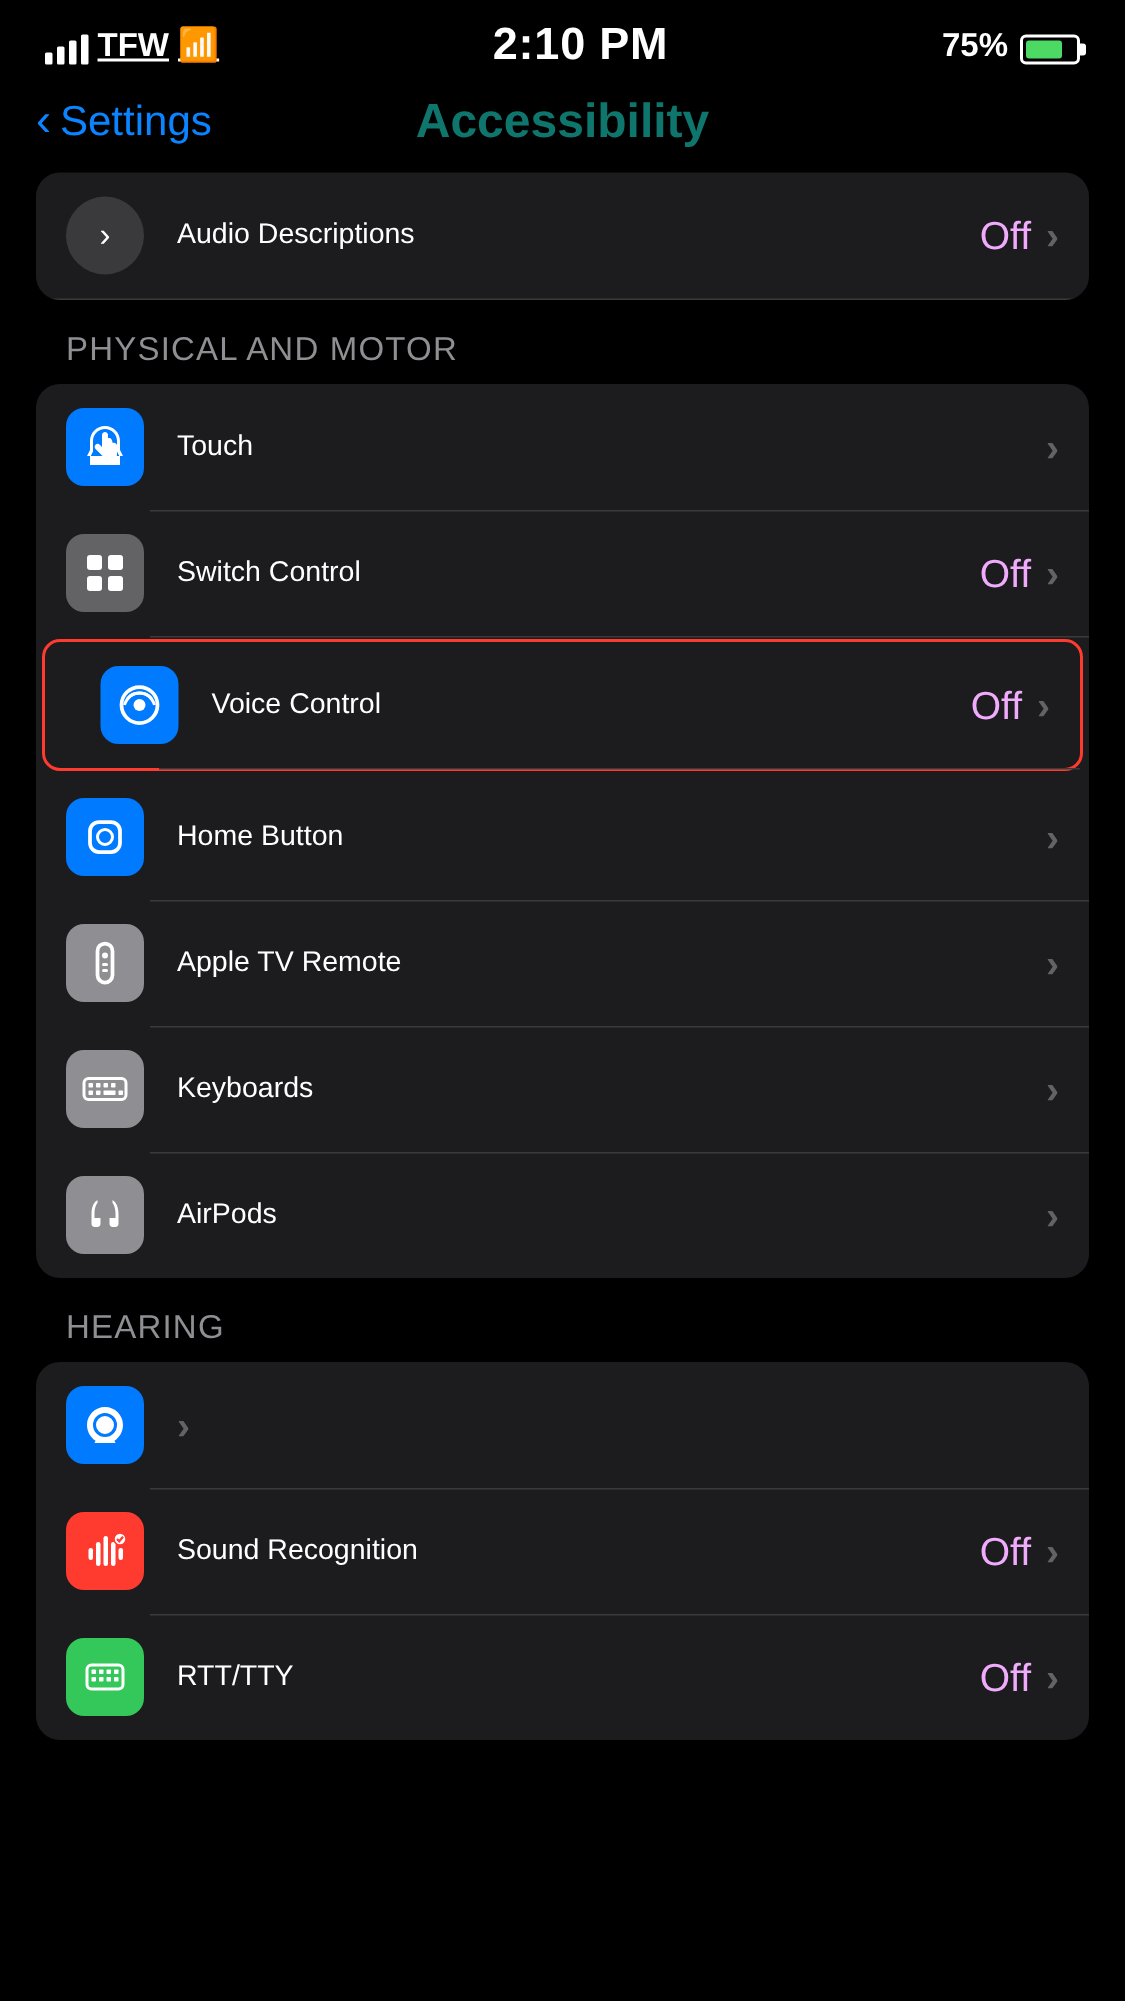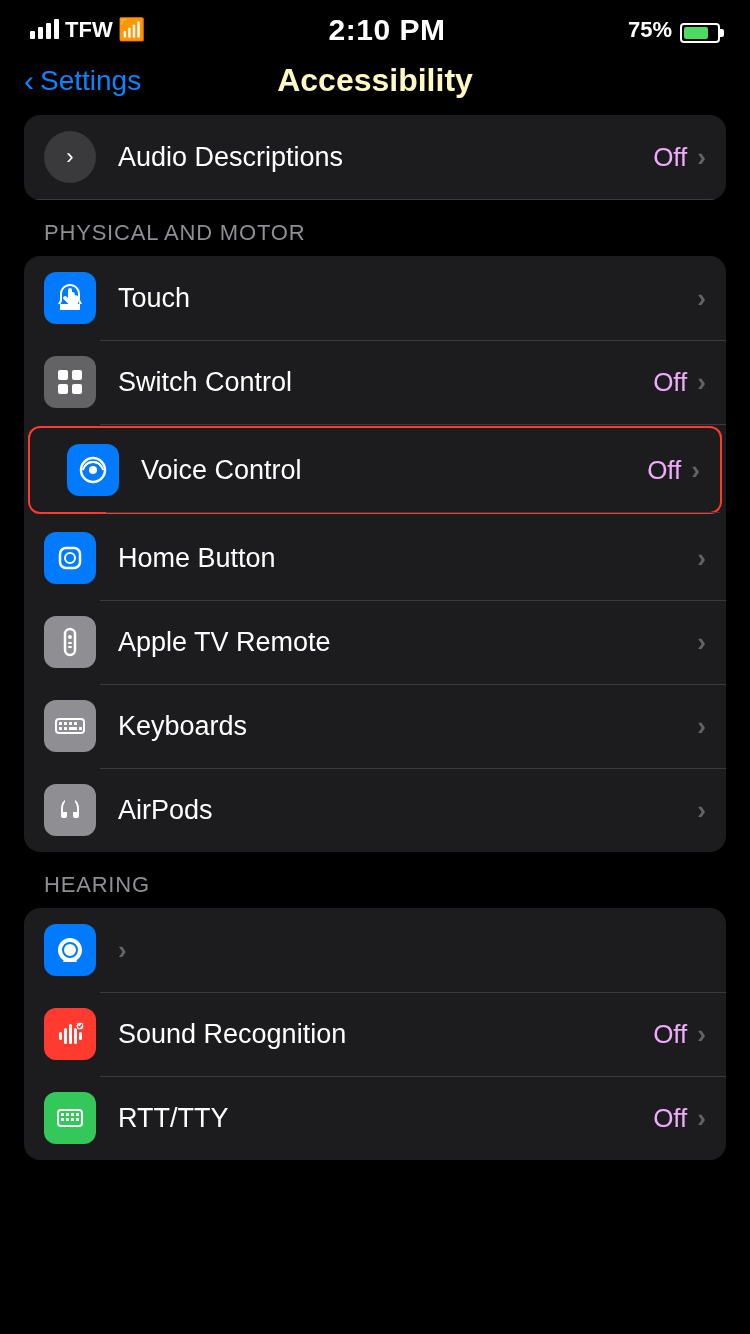--- a/index.html
+++ b/index.html
@@ -17,24 +17,25 @@
     
     .status-bar {
       display: flex;
       justify-content: space-between;
       align-items: center;
       padding: 14px 30px 8px;
       height: 54px;
     }
     .status-left {
       display: flex;
-      align-items: flex-start;
+      align-items: flex-end;
       gap: 6px;
       font-size: 24px;
       font-weight: 600;
+      text-decoration: underline;
     }
     .signal-bars {
       display: flex;
       align-items: flex-end;
       gap: 3px;
       height: 22px;
     }
     .signal-bar {
       background: #fff;
       width: 5px;
@@ -109,21 +110,21 @@
       cursor: pointer;
     }
     .back-chevron {
       font-size: 30px;
       font-weight: 400;
       margin-right: 2px;
     }
     .nav-title {
       font-size: 32px;
       font-weight: 700;
-      color: #fef9c3;
+      color: #0f766e;
     }
 
     
     .content {
       padding: 0;
     }
 
     
     .section-label {
       font-size: 22px;
@@ -155,21 +156,21 @@
       position: absolute;
       bottom: 0;
       left: 76px;
       right: 0;
       height: 0.5px;
       background: #3A3A3C;
     }
 
     .item-text {
       flex: 1;
-      font-size: 27px;
+      font-size: 19px;
       font-weight: 400;
       color: #fff;
     }
 
     .item-value {
       font-size: 26px;
       color: #f0abfc;
       margin-right: 10px;
     }
 

